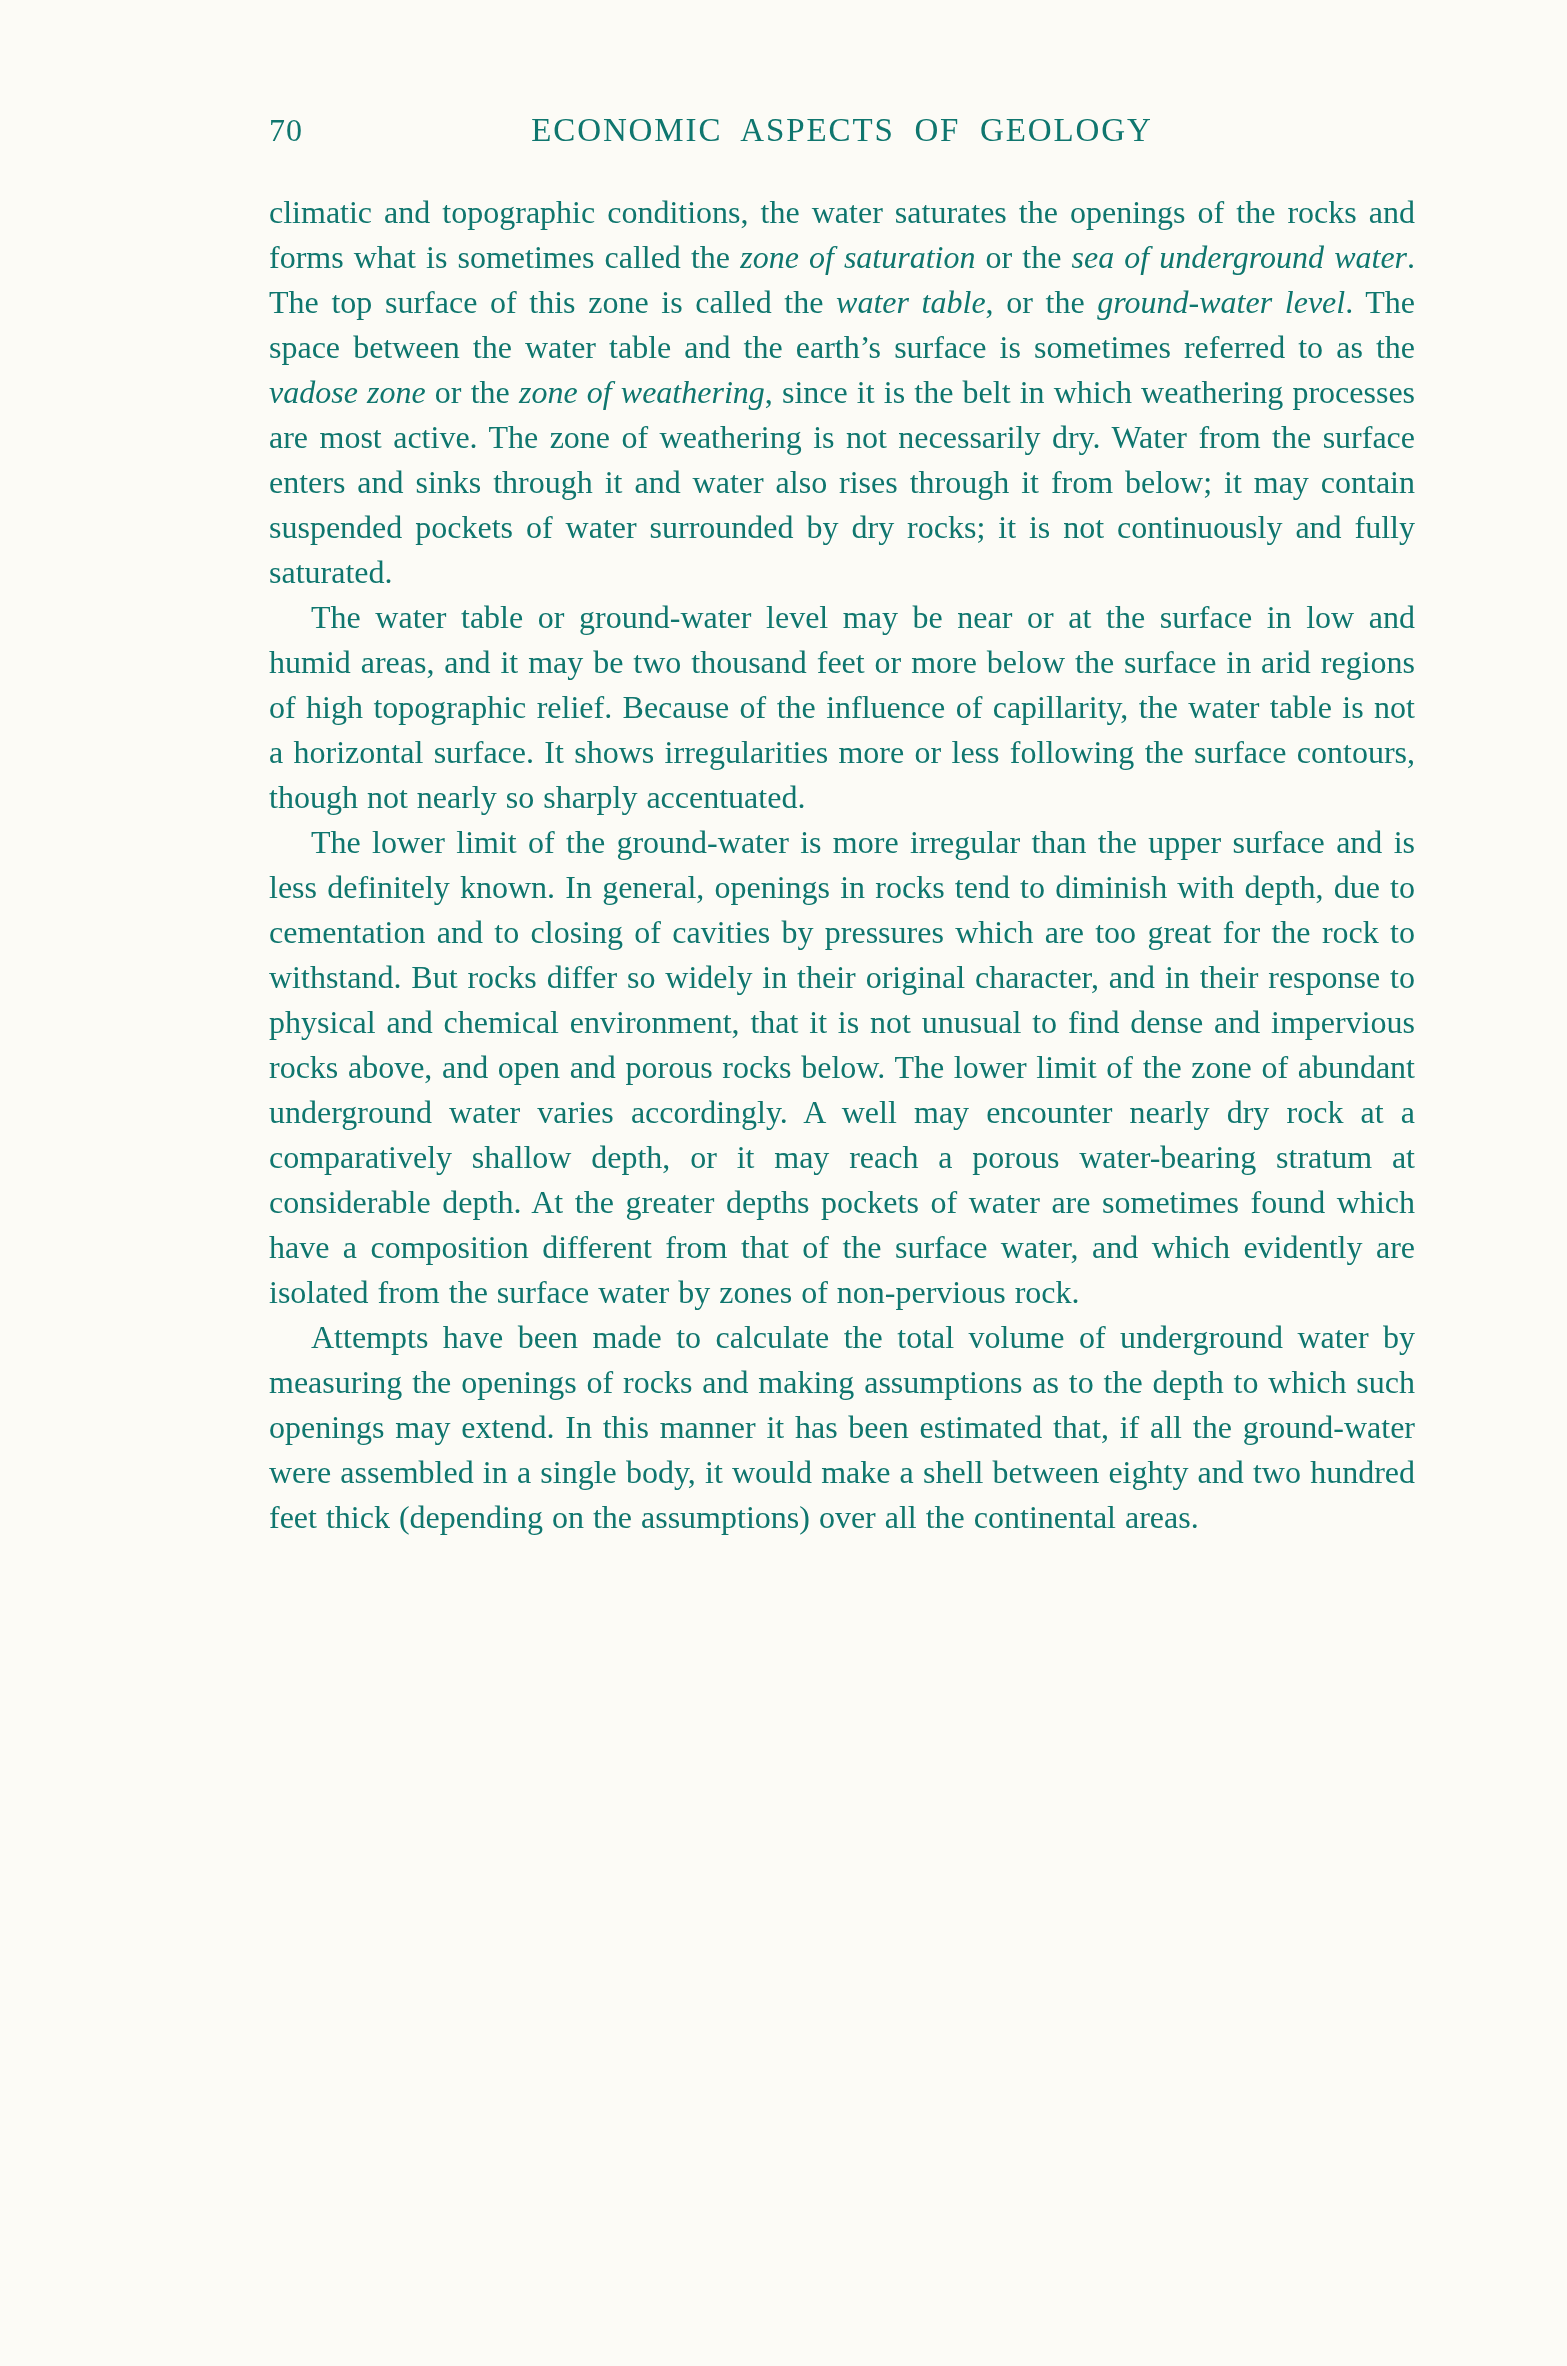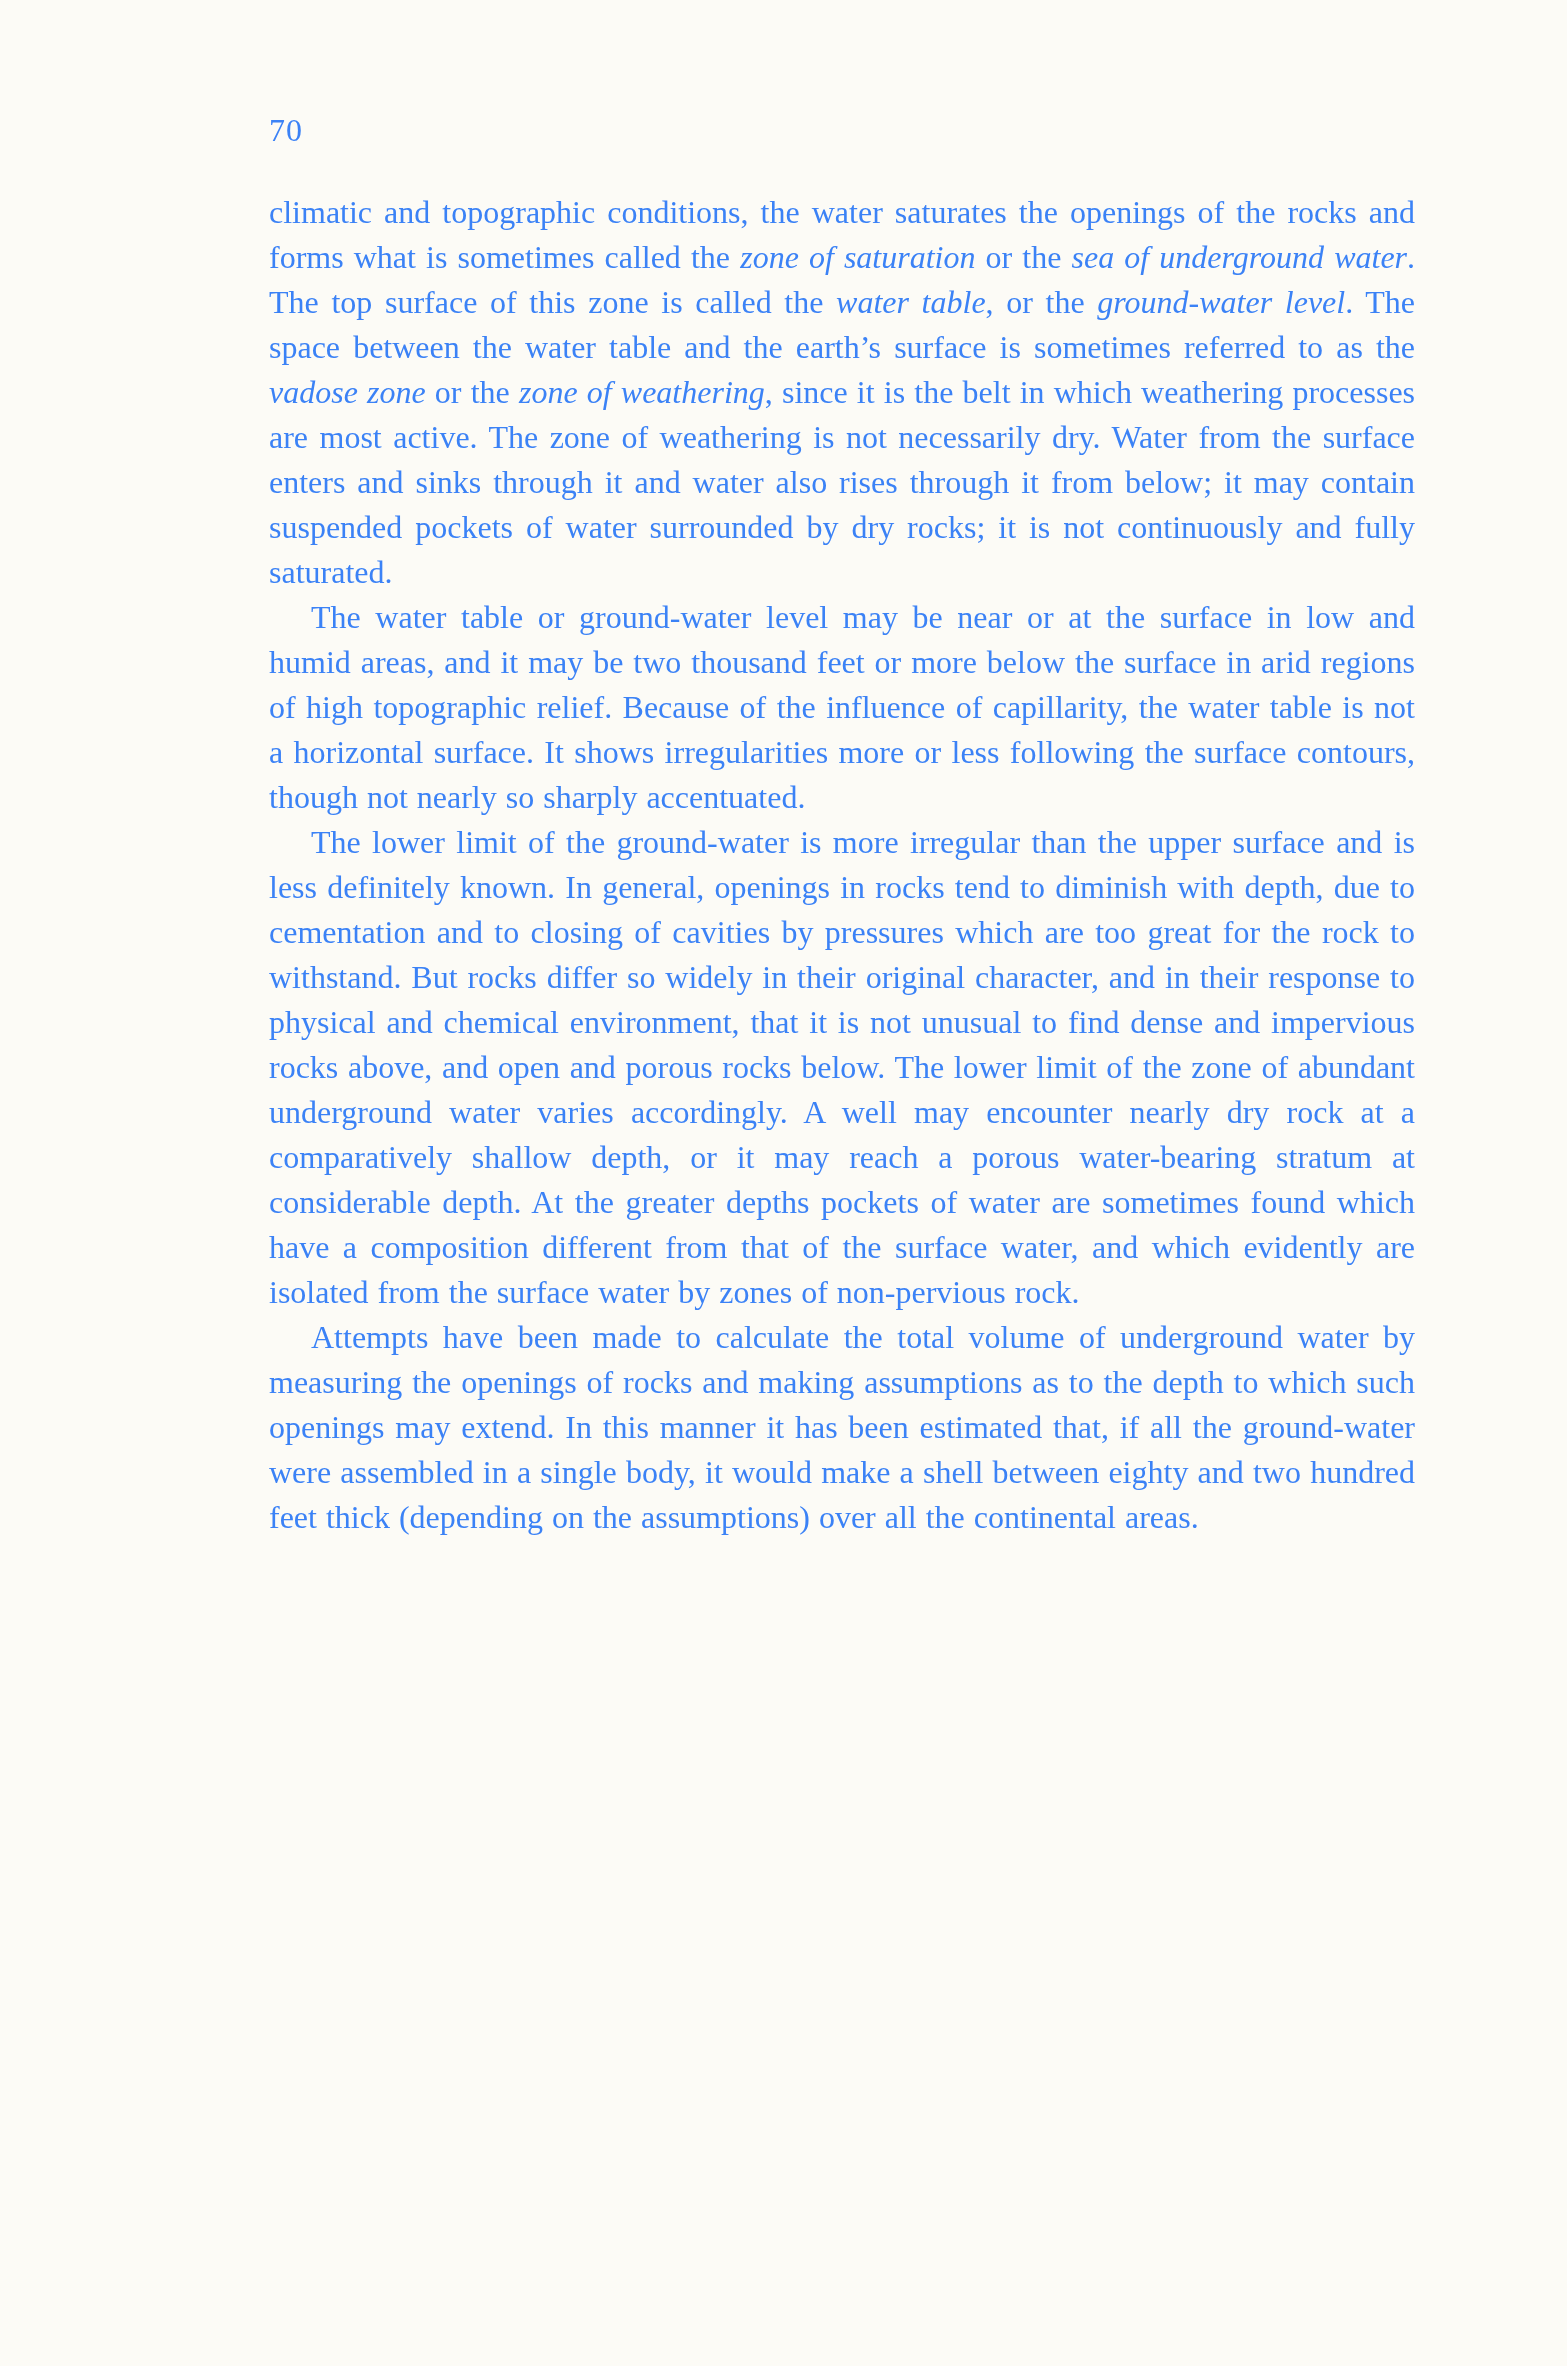--- a/index.html
+++ b/index.html
@@ -7,21 +7,21 @@
     padding: 0;
     background: #e9e7e1;
     font-family: "Liberation Serif", "DejaVu Serif", serif;
   }
   .page {
     position: relative;
     width: 1567px;
     height: 2366px;
     margin: 0 auto;
     background: #fcfbf6;
-    color: #3b82f6;
+    color: #0f766e;
     box-sizing: border-box;
     overflow: hidden;
   }
   .running-head {
     position: absolute;
     top: 112px;
     left: 269px;
     width: 1146px;
     height: 46px;
   }
@@ -57,20 +57,21 @@
   .para.indent { text-indent: 42px; }
   .para.noindent { text-indent: 0; }
   .para em { font-style: italic; }
 </style>
 </head>
 <body>
 
 <div class="page">
   <div class="running-head">
     <span class="page-number">70</span>
+    <span class="running-title">ECONOMIC ASPECTS OF GEOLOGY</span>
   </div>
   <div class="body-text">
       <p class="para noindent"><span>climatic and topographic conditions, the water saturates the openings of the rocks and forms what is sometimes called the </span><em>zone of saturation</em><span> or the </span><em>sea of underground water</em><span>. The top surface of this zone is called the </span><em>water table</em><span>, or the </span><em>ground-water level</em><span>. The space between the water table and the earth’s surface is sometimes referred to as the </span><em>vadose zone</em><span> or the </span><em>zone of weathering</em><span>, since it is the belt in which weathering processes are most active. The zone of weathering is not necessarily dry. Water from the surface enters and sinks through it and water also rises through it from below; it may contain suspended pockets of water surrounded by dry rocks; it is not continuously and fully saturated.</span></p>
       <p class="para indent"><span>The water table or ground-water level may be near or at the surface in low and humid areas, and it may be two thousand feet or more below the surface in arid regions of high topographic relief. Because of the influence of capillarity, the water table is not a horizontal surface. It shows irregularities more or less following the surface contours, though not nearly so sharply accentuated.</span></p>
       <p class="para indent"><span>The lower limit of the ground-water is more irregular than the upper surface and is less definitely known. In general, openings in rocks tend to diminish with depth, due to cementation and to closing of cavities by pressures which are too great for the rock to withstand. But rocks differ so widely in their original character, and in their response to physical and chemical environment, that it is not unusual to find dense and impervious rocks above, and open and porous rocks below. The lower limit of the zone of abundant underground water varies accordingly. A well may encounter nearly dry rock at a comparatively shallow depth, or it may reach a porous water-bearing stratum at considerable depth. At the greater depths pockets of water are sometimes found which have a composition different from that of the surface water, and which evidently are isolated from the surface water by zones of non-pervious rock.</span></p>
       <p class="para indent"><span>Attempts have been made to calculate the total volume of underground water by measuring the openings of rocks and making assumptions as to the depth to which such openings may extend. In this manner it has been estimated that, if all the ground-water were assembled in a single body, it would make a shell between eighty and two hundred feet thick (depending on the assumptions) over all the continental areas.</span></p>
     </div>
 </div>
 
 

